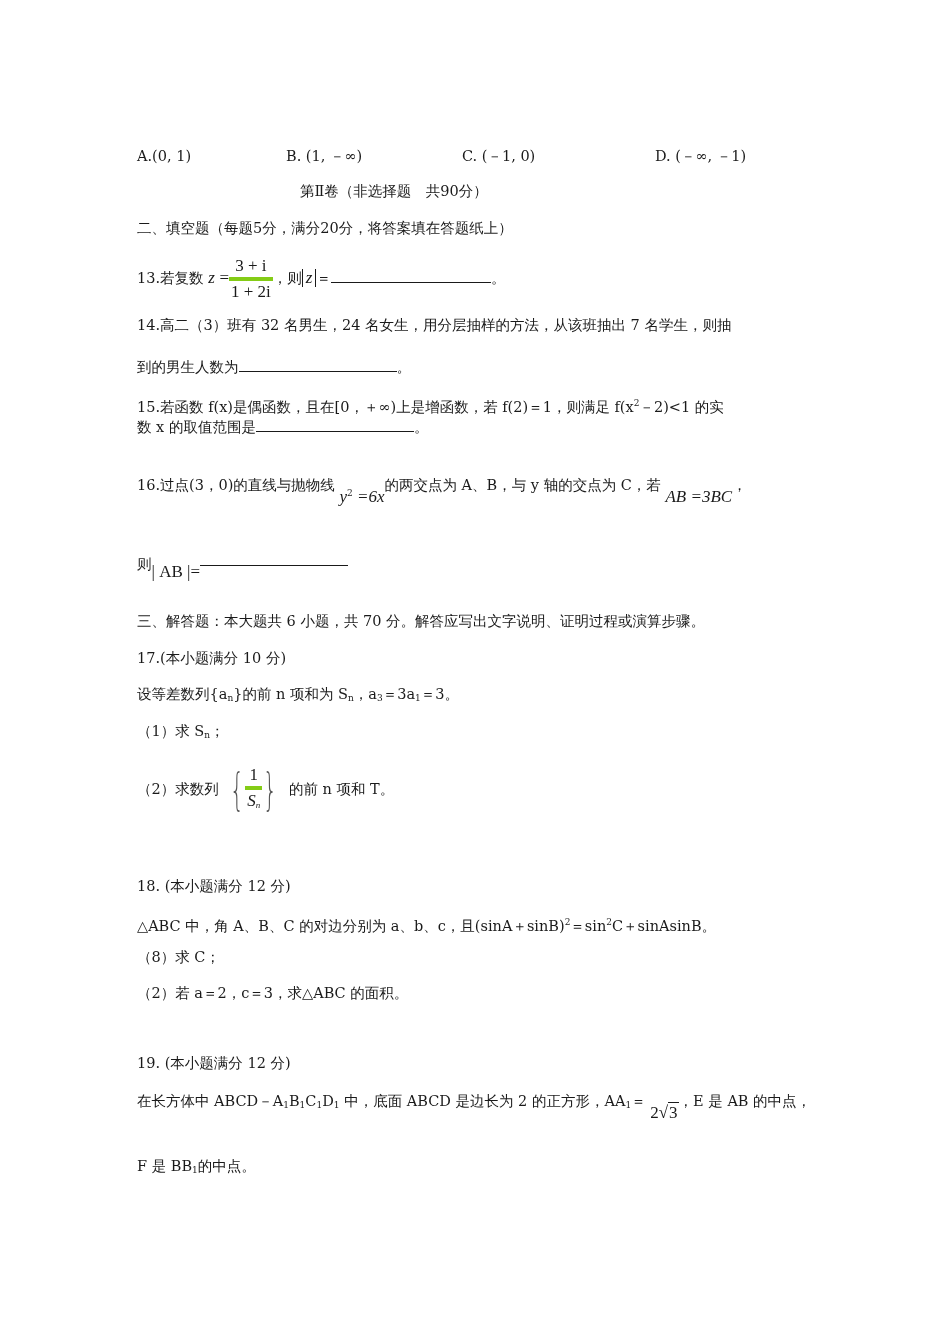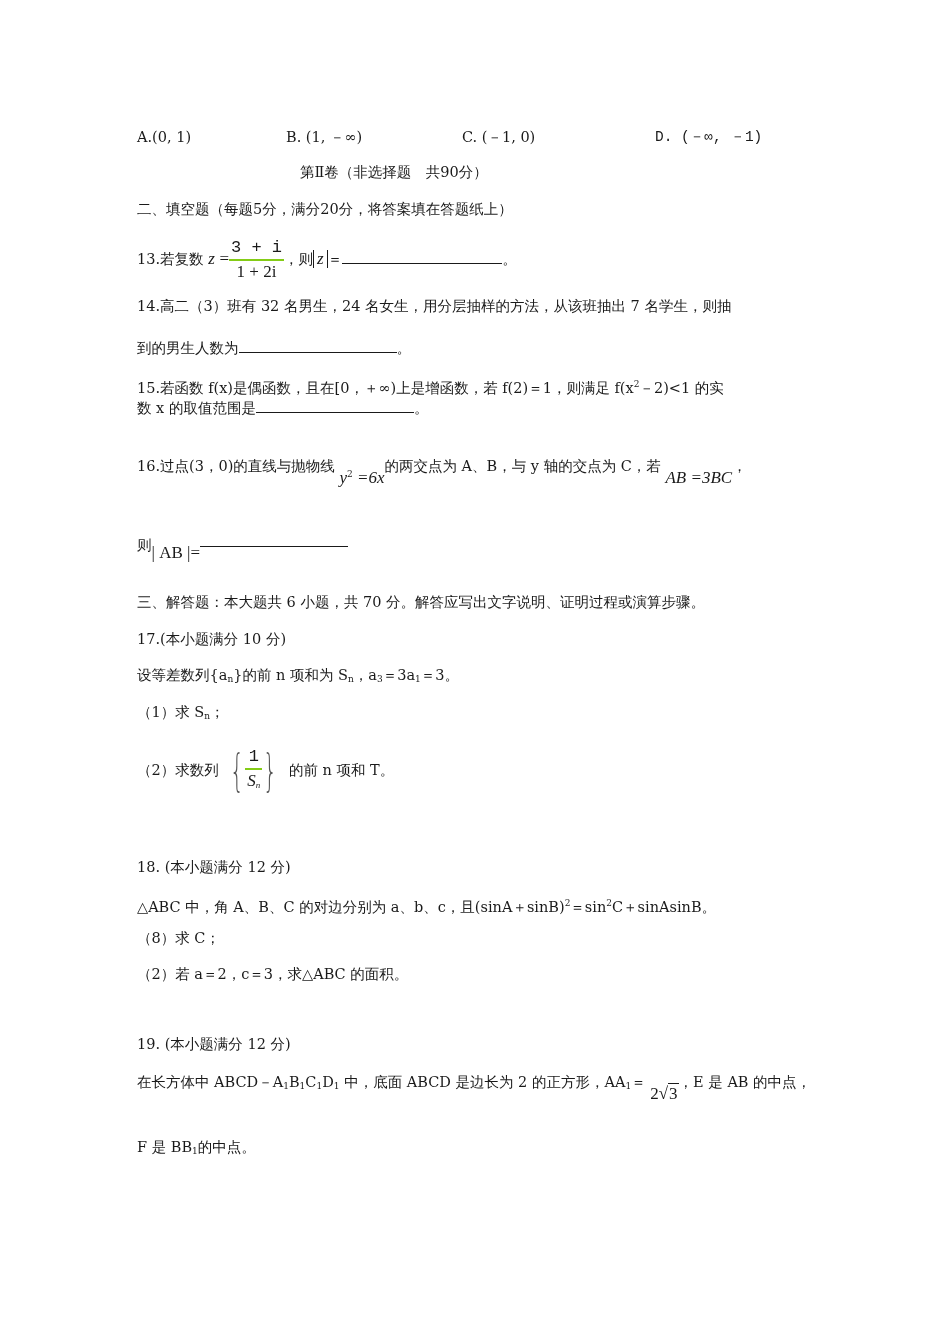--- a/index.html
+++ b/index.html
@@ -1,42 +1,42 @@
 <!DOCTYPE html>
 <html><head>
 <meta charset="utf-8">
 <style>
   html, body { margin: 0; padding: 0; background: #ffffff; }
   body {
     width: 950px; height: 1344px; position: relative; overflow: hidden;
     font-family: "DejaVu Serif", "Liberation Serif", serif;
     color: #1a1a1a; font-size: 14.5px;
   }
-  .line { position: absolute; left: 137px; white-space: nowrap; line-height: 20px; }
+  .line { position: absolute; left: 137px; white-space: nowrap; line-height: 20px; margin-top: 19px; }
   .math { font-family: "Liberation Serif", "DejaVu Serif", serif; font-style: italic; font-size: 17px; }
   .up { font-family: "Liberation Serif", serif; font-size: 17px; font-style: normal; }
   .blank { display: inline-block; border-bottom: 1px solid #1a1a1a; vertical-align: baseline; height: 14px; }
   .frac { display: inline-block; vertical-align: middle; text-align: center; font-family: "Liberation Serif", serif; font-size: 17px; }
-  .frac .num { display: block; padding: 0 2px; border-bottom: 2px solid #84cc16; line-height: 22px; font-family: Liberation Mono, monospace; }
+  .frac .num { display: block; padding: 0 2px; border-bottom: 4px solid #84cc16; line-height: 22px; }
   .frac .den { display: block; padding: 0 2px; line-height: 22px; }
   .abs { display: inline-block; border-left: 1px solid #1a1a1a; border-right: 1px solid #1a1a1a; padding: 0 3px; line-height: 18px; font-family: "Liberation Serif", serif; font-style: italic; font-size: 17px; }
   .sub { font-size: 9px; vertical-align: -2px; }
   .sup { font-size: 9px; vertical-align: 6px; }
   .brace { display: inline-block; vertical-align: middle; font-size: 44px; font-weight: 100; color: #555; line-height: 44px; transform: scaleX(0.5); font-family: "DejaVu Sans", sans-serif; }
   .choices span { position: absolute; }
   .sqrt { display: inline-block; border-top: 1px solid #1a1a1a; padding: 0 1px; }
 </style>
 </head>
 <body>
 
 <div class="line choices" style="top:127px; left:0; width:950px; height:20px;">
   <span style="left:137px;">A.(0, 1)</span>
   <span style="left:286px;">B. (1, －∞)</span>
   <span style="left:462px;">C. (－1, 0)</span>
-  <span style="left:655px;font-family:Liberation Mono, monospace;">D. (－∞, －1)</span>
+  <span style="left:655px;">D. (－∞, －1)</span>
 </div>
 
 <div class="line" style="top:162px; left:300px;">第Ⅱ卷（非选择题　共90分）</div>
 
 <div class="line" style="top:199px;">二、填空题（每题5分，满分20分，将答案填在答题纸上）</div>
 
 <div class="line" style="top:234px; line-height:50px; height:50px;">
   <span>13.若复数</span>
   <span class="math">z</span>
   <span class="up">=</span><span class="frac">

